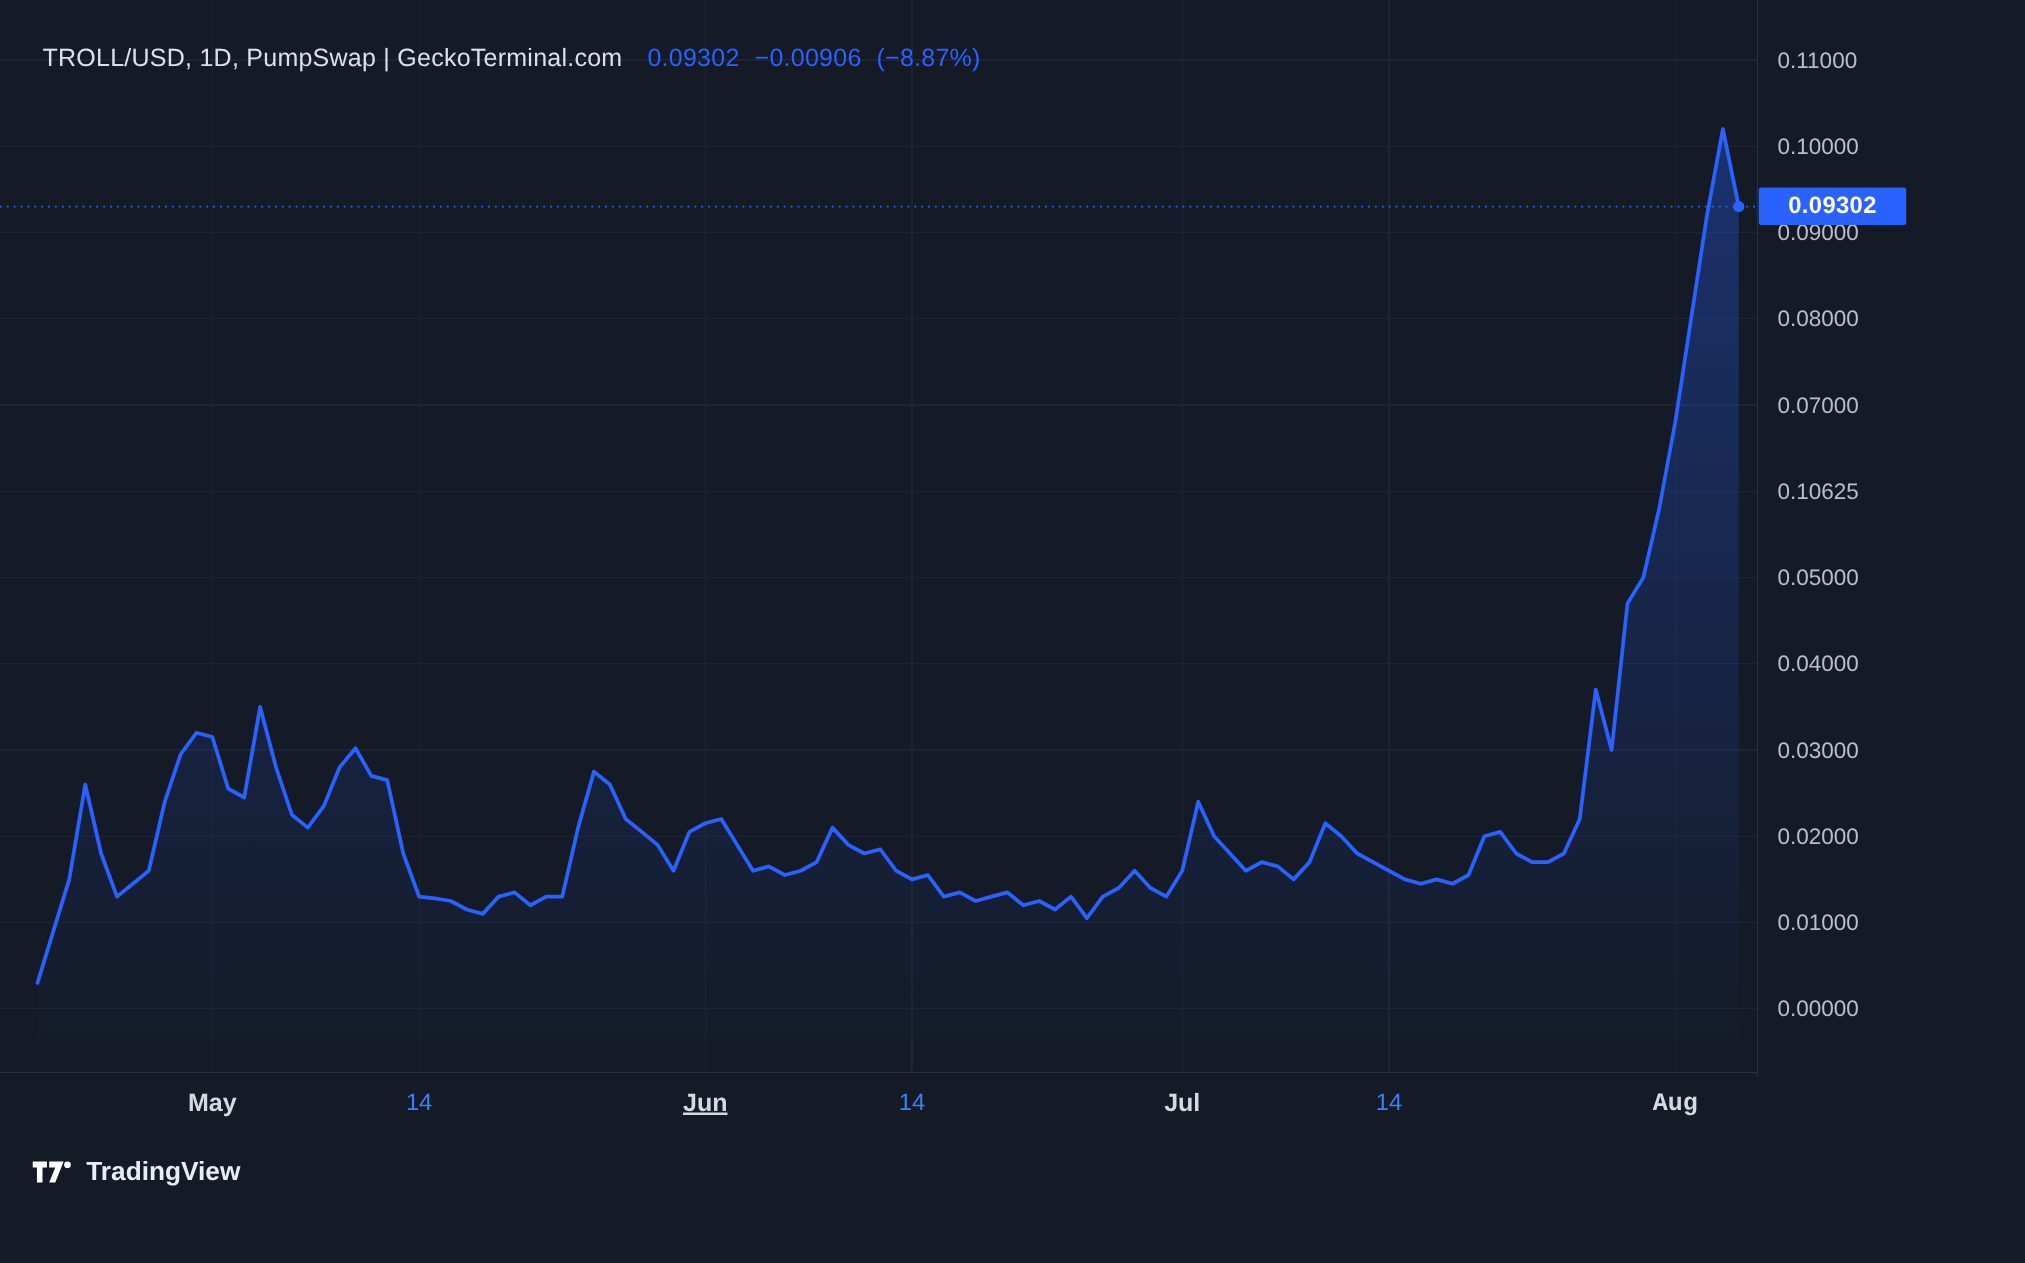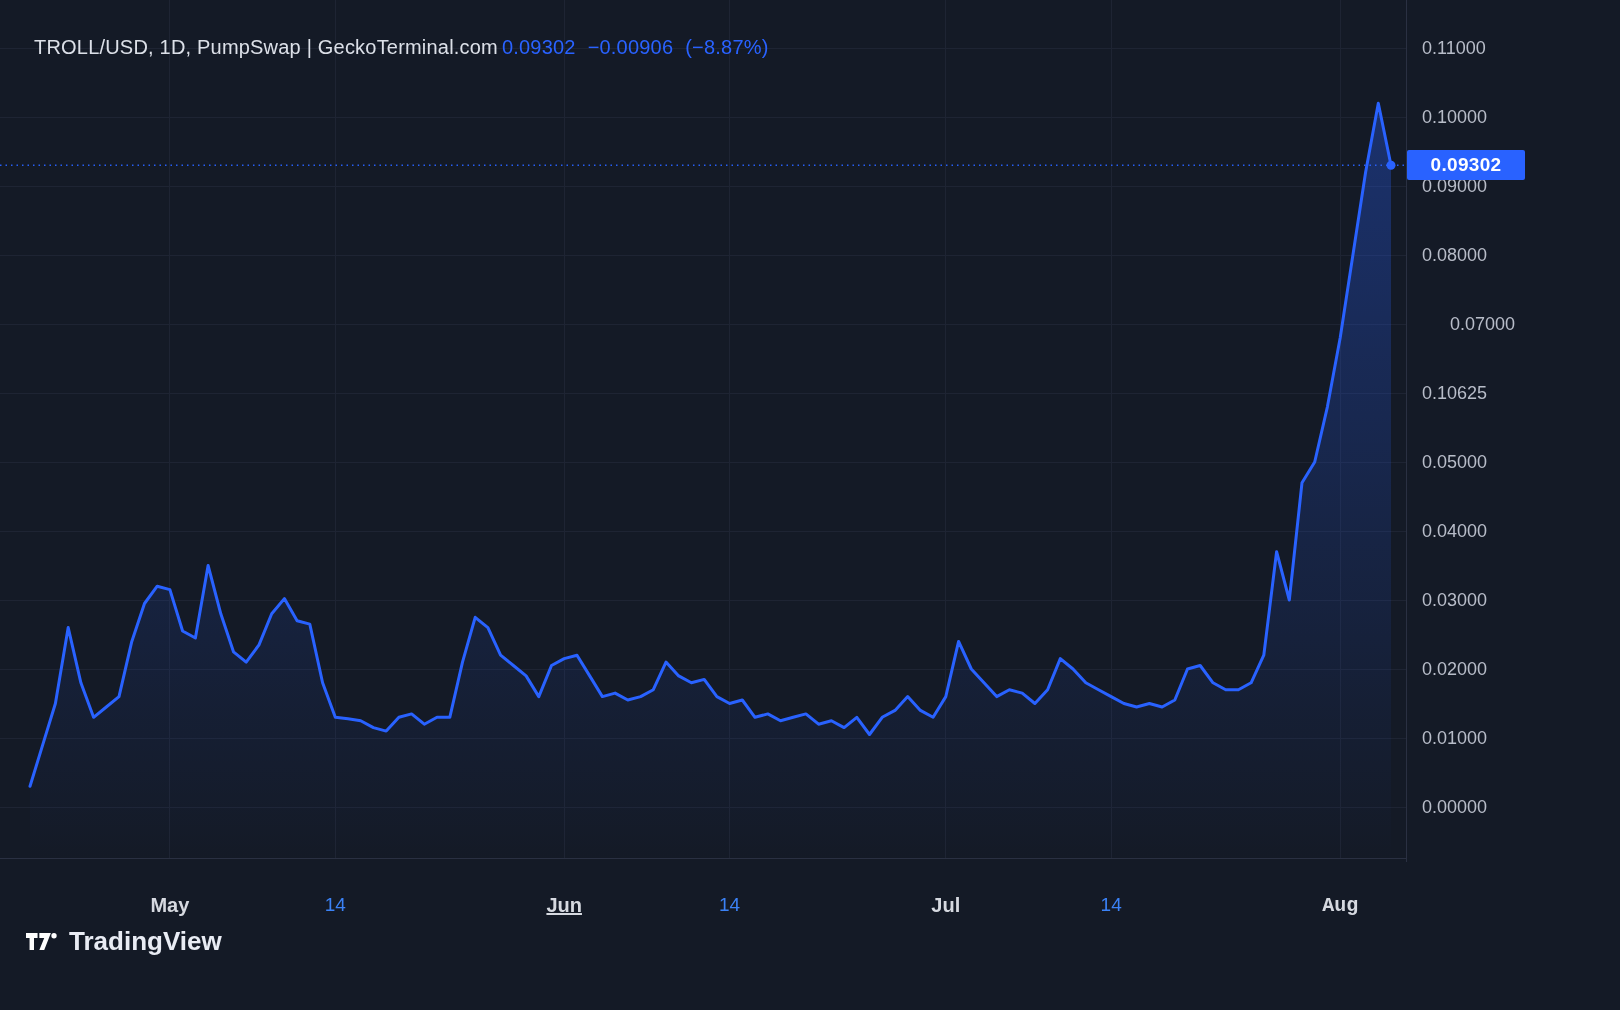--- a/index.html
+++ b/index.html
@@ -6,48 +6,48 @@
   body{
     width:1620px;height:1010px;
     background:#141A26;
     font-family:"Liberation Sans",sans-serif;
     overflow:hidden;position:relative;
   }
   #chart-area{position:absolute;left:0;top:0;width:1410px;height:862px;}
   #chart-svg{position:absolute;left:0;top:0;}
   .chart-title{
     position:absolute;left:34px;top:36px;
-    display:flex;align-items:center;gap:4px;
+    display:flex;align-items:center;gap:20px;
     font-size:20px;letter-spacing:.2px;z-index:6;white-space:nowrap;
   }
   .symbol-title{color:#DCE0E8;}
   .price-info{color:#2962FF;display:flex;gap:12px;}
   #y-axis{position:absolute;left:1406px;top:0;width:204px;height:862px;}
   .ylabel{
     position:absolute;left:16px;height:22px;line-height:22px;
     font-size:18px;color:#B8BDC9;white-space:nowrap;
   }
-  #x-axis{position:absolute;left:0;top:880px;width:1406px;height:50px;}
+  #x-axis{position:absolute;left:0;top:858px;width:1406px;height:50px;}
   .xlabel{
     position:absolute;top:14px;transform:translateX(-50%);
     font-size:19px;color:#3b82f6;white-space:nowrap;
   }
   .xlabel.major{color:#D6D9E0;font-weight:700;font-size:20px;}
   #price-tag{
     position:absolute;left:1407px;width:118px;height:30px;
     background:#2962FF;color:#FFFFFF;border-radius:2px;
     display:flex;align-items:center;justify-content:center;
     font-size:19px;font-weight:700;z-index:5;letter-spacing:.3px;
   }
   .watermark{
     position:absolute;left:26px;top:926px;
     display:flex;align-items:center;gap:11px;z-index:6;
     text-decoration:none;cursor:pointer;
   }
-  .watermark-text{font-size:26px;font-weight:700;color:#E9ECF4;}
+  .watermark-text{font-size:21px;font-weight:700;color:#E9ECF4;}
 </style>
 </head>
 <body>
 
 <div id="chart-area">
   <svg id="chart-svg" width="1410" height="862">
       <defs>
         <linearGradient id="ag" gradientUnits="userSpaceOnUse" x1="0" y1="103.2" x2="0" y2="862">
           <stop offset="0" stop-color="#2962FF" stop-opacity="0.33"></stop>
           <stop offset="1" stop-color="#2962FF" stop-opacity="0"></stop>
@@ -88,21 +88,21 @@
     <span>−0.00906</span>
     <span>(−8.87%)</span>
   </span>
 </div>
 
 <div id="y-axis">
     <div class="ylabel" style="top: 37px;">0.11000</div>
     <div class="ylabel" style="top: 106px;">0.10000</div>
     <div class="ylabel" style="top: 175px;">0.09000</div>
     <div class="ylabel" style="top: 244px;">0.08000</div>
-    <div class="ylabel" style="top: 313px; margin-left: 28px;">0.07000</div>
+    <div class="ylabel" style="top: 313px;">0.07000</div>
     <div class="ylabel" style="top: 382px;">0.10625</div>
     <div class="ylabel" style="top: 451px;">0.05000</div>
     <div class="ylabel" style="top: 520px;">0.04000</div>
     <div class="ylabel" style="top: 589px;">0.03000</div>
     <div class="ylabel" style="top: 658px;">0.02000</div>
     <div class="ylabel" style="top: 727px;">0.01000</div>
     <div class="ylabel" style="top: 796px;">0.00000</div>
   </div>
 
 <div id="price-tag" style="top: 150.2px;">0.09302</div>

